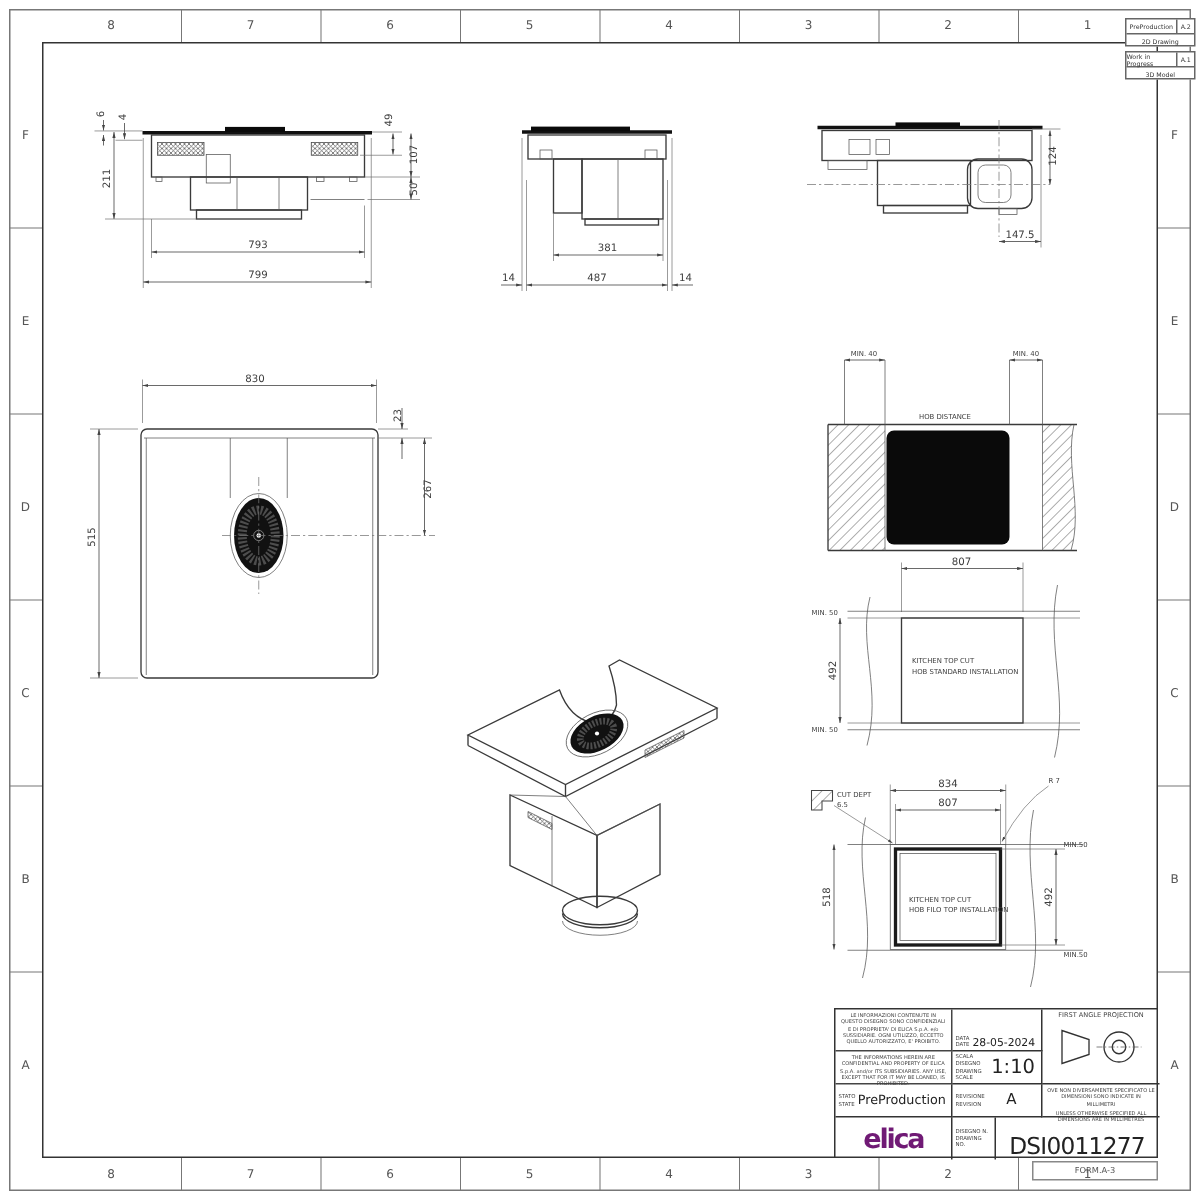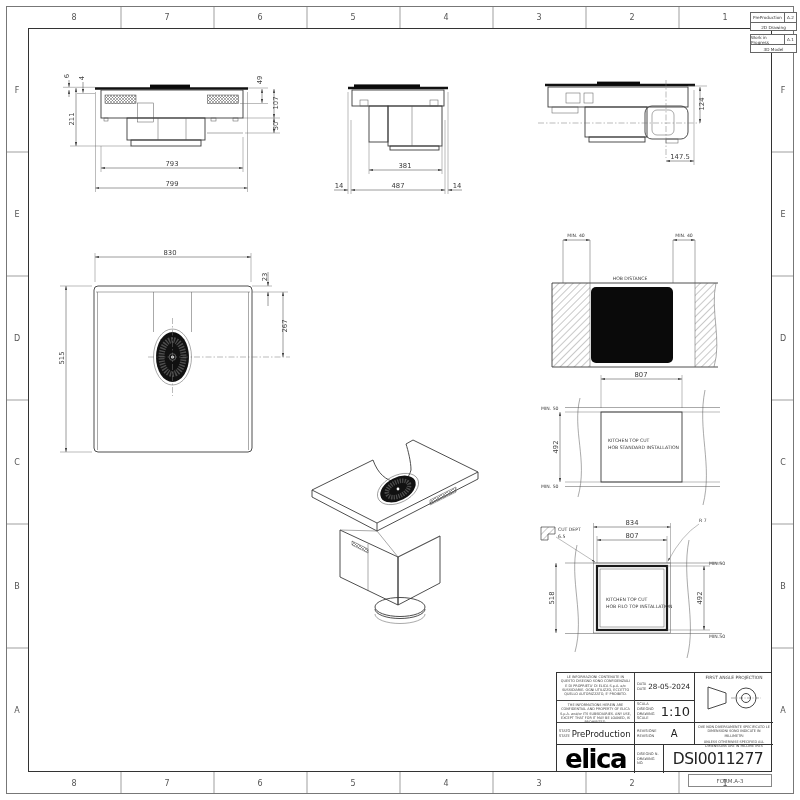--- a/index.html
+++ b/index.html
@@ -21,21 +21,21 @@
   .status-box .r1 { display:flex; height:10px; border-bottom:0.8px solid #666; }
   .status-box .r1 .nm { flex:1; display:flex; align-items:center; justify-content:center; border-right:0.8px solid #666; }
   .status-box .r1 .cd { width:11px; display:flex; align-items:center; justify-content:center; }
   .status-box .r2 { height:8px; display:flex; align-items:center; justify-content:center; }
   
   .tb { position:absolute; left:556px; top:672px; width:216px; height:100px; border:1.2px solid #333; background:#fff; color:#333; }
   .tb .cell { position:absolute; border-color:#555; }
   .conf { font-size:3.4px; line-height:1.25; text-align:center; color:#444; padding:2px 3px; }
   .lblpair { font-size:3.6px; line-height:1.3; color:#444; }
   .tb-val { color:#222; }
-  .elica-logo { font-weight:bold; font-size:26px; letter-spacing:-1.5px; color:#000000; }
+  .elica-logo { font-weight:bold; font-size:18px; letter-spacing:-1.5px; color:#701a75; }
   .form-box { position:absolute; left:688px; top:774px; width:84px; height:13px; border:0.8px solid #888;
               display:flex; align-items:center; justify-content:center; font-size:5.5px; color:#555; }
 </style>
 </head>
 <body>
 
 <div class="sheet">
 
   <div class="outer-border"></div>
   <div class="inner-frame"></div>
@@ -357,21 +357,21 @@
       <div class="lblpair">
         <div>STATO</div>
         <div>STATE</div>
       </div>
       <div class="tb-val" style="flex:1;text-align:center;font-size:8.5px">PreProduction</div>
     </div>
     <div class="cell" style="left:0;top:72px;width:78px;height:28px;border-right:0.8px solid;display:flex;align-items:center;justify-content:center">
       <span class="elica-logo">elica</span>
     </div>
 
-    <div class="cell" style="left:78px;top:0;width:60px;height:28px;border-right:0.8px solid;border-bottom:0.8px solid;display:flex;align-items:center;padding:1px 2px">
+    <div class="cell" style="left:78px;top:0;width:60px;height:28px;border-right:0.8px solid;border-bottom:0.8px solid;display:flex;align-items:flex-end;padding:1px 2px">
       <div class="lblpair">
         <div>DATA</div>
         <div>DATE</div>
       </div>
       <div class="tb-val" style="flex:1;text-align:center;font-size:7.2px">28-05-2024</div>
     </div>
     <div class="cell" style="left:78px;top:28px;width:60px;height:22px;border-right:0.8px solid;border-bottom:0.8px solid;display:flex;align-items:center;padding:1px 2px">
       <div class="lblpair">
         <div>SCALA DISEGNO</div>
         <div>DRAWING SCALE</div>
@@ -384,21 +384,21 @@
         <div>REVISION</div>
       </div>
       <div class="tb-val" style="flex:1;text-align:center;font-size:10px">A</div>
     </div>
     <div class="cell" style="left:78px;top:72px;width:28px;height:28px;display:flex;align-items:center;padding:1px 2px">
       <div class="lblpair">
         <div>DISEGNO N.</div>
         <div>DRAWING NO.</div>
       </div>
     </div>
-    <div class="cell" style="left:106px;top:72px;width:110px;height:28px;display:flex;align-items:center;justify-content:center">
+    <div class="cell" style="left:106px;top:72px;width:110px;height:28px;display:flex;align-items:flex-end;justify-content:center">
       <span class="tb-val" style="font-size:15.5px;letter-spacing:-0.5px">DSI0011277</span>
     </div>
 
     <div class="cell" style="left:138px;top:0;width:78px;height:50px;border-bottom:0.8px solid;text-align:center;padding-top:2px">
       <div style="font-size:4.4px;color:#444">FIRST ANGLE PROJECTION</div>
       <svg width="72" height="30" style="margin-top:3px">
         <polygon points="10,4 10,26 28,20 28,10" fill="none" stroke="#333" stroke-width="0.9"></polygon>
         <circle cx="48" cy="15" r="10" fill="none" stroke="#333" stroke-width="0.9"></circle>
         <circle cx="48" cy="15" r="4.5" fill="none" stroke="#333" stroke-width="0.9"></circle>
         <line x1="33" y1="15" x2="63" y2="15" stroke="#555" stroke-width="0.5" stroke-dasharray="4 1.5 1 1.5"></line>

